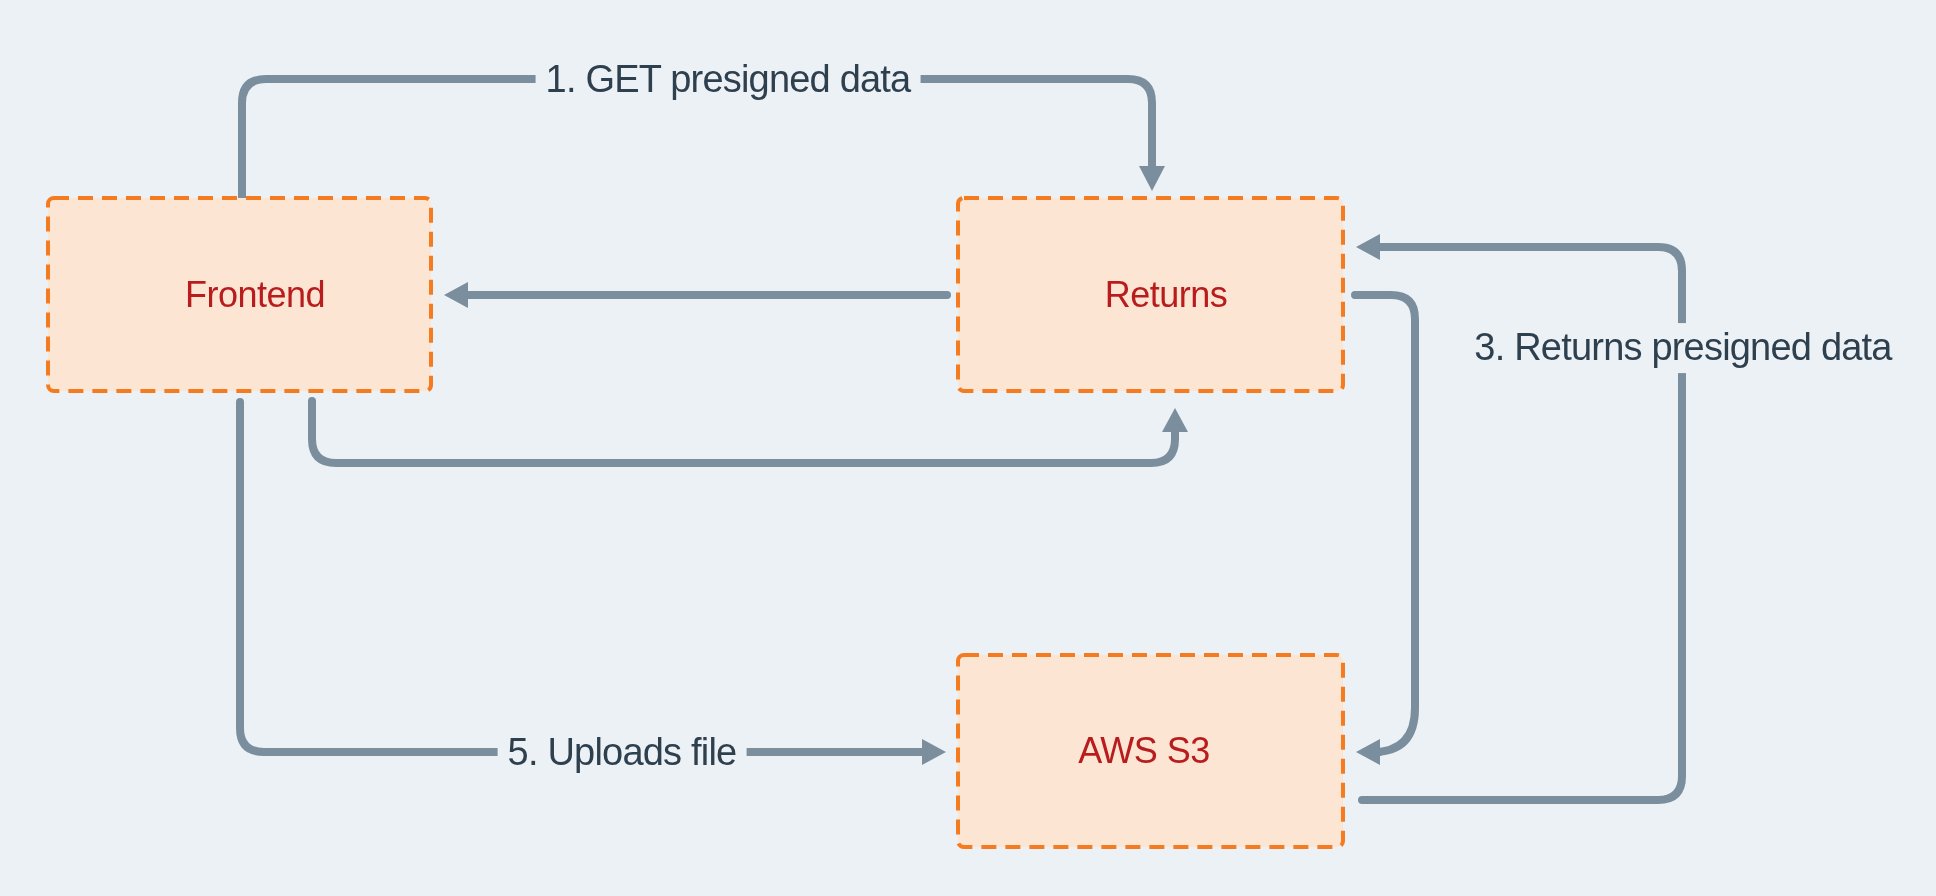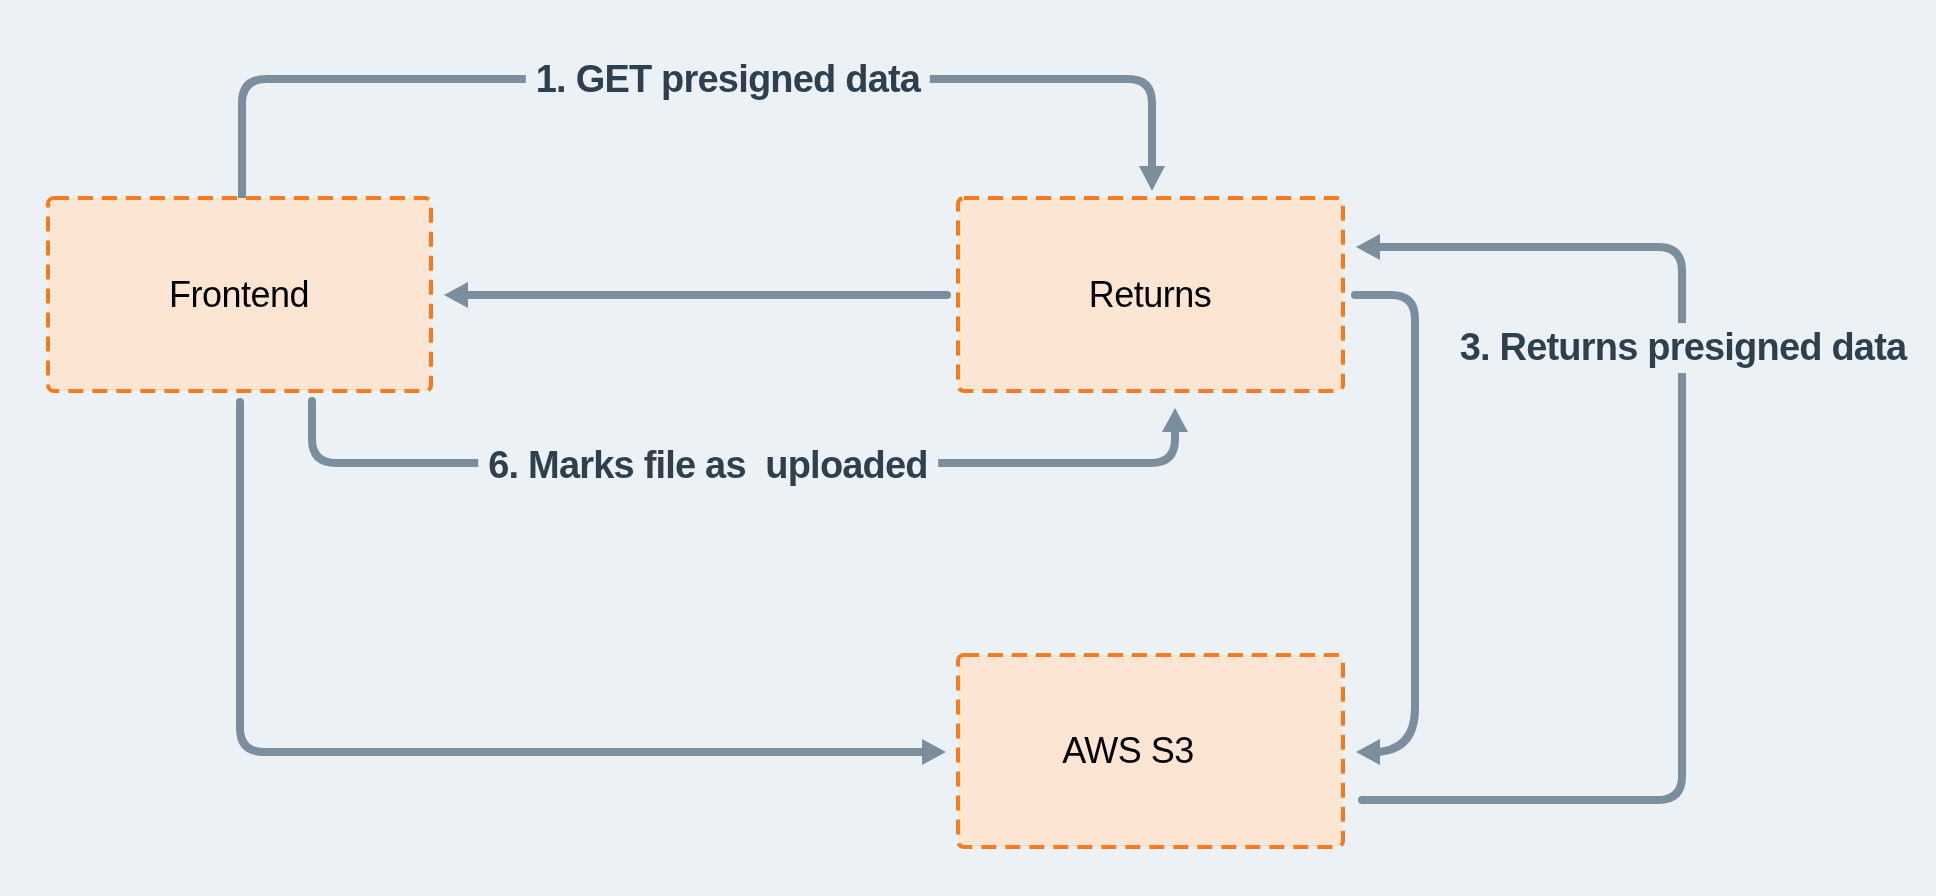--- a/index.html
+++ b/index.html
@@ -9,35 +9,35 @@
     position:relative;
     overflow:hidden;
     font-family:"Liberation Sans","DejaVu Sans",sans-serif;
   }
   #stage{position:absolute;inset:0;}
   svg{position:absolute;left:0;top:0;}
   .node-label{
     position:absolute;
     transform:translate(-50%,-50%);
     font-size:36px;
-    color:#000000;
+    color:#b91c1c;
     letter-spacing:-0.5px;
     white-space:pre;
+    margin-left:16px;
   }
   .edge-label{
     position:absolute;
     transform:translate(-50%,-50%);
     font-size:38px;
     color:#2E3F4E;
     letter-spacing:-0.8px;
     white-space:pre;
     background:#ECF1F6;
     padding:4px 10px;
     line-height:1.1;
-    font-weight:bold;
   }
 </style>
 </head>
 <body>
 
 <div id="stage">
 
   <svg width="1936" height="896" viewBox="0 0 1936 896">
     <g fill="none" stroke="#7A8E9E" stroke-width="8" stroke-linecap="round" stroke-linejoin="round">
 
@@ -69,14 +69,14 @@
       <rect x="958" y="655" width="385" height="192" rx="6"></rect>
     </g>
   </svg>
 
   <div class="node-label" style="left:239px;top:295px">Frontend</div>
   <div class="node-label" style="left:1150px;top:295px">Returns</div>
   <div class="node-label" style="left:1128px;top:751px">AWS S3</div>
 
   <div class="edge-label" style="left:728px;top:80px">1. GET presigned data</div>
   <div class="edge-label" style="left:1683px;top:348px">3. Returns presigned data</div>
-  <div class="edge-label" style="left:708px;top:466px">6. Marks file as  uploaded</div>
+  <div class="edge-label" style="left:622px;top:753px">5. Uploads file</div>
 </div>
 
 </body></html>

